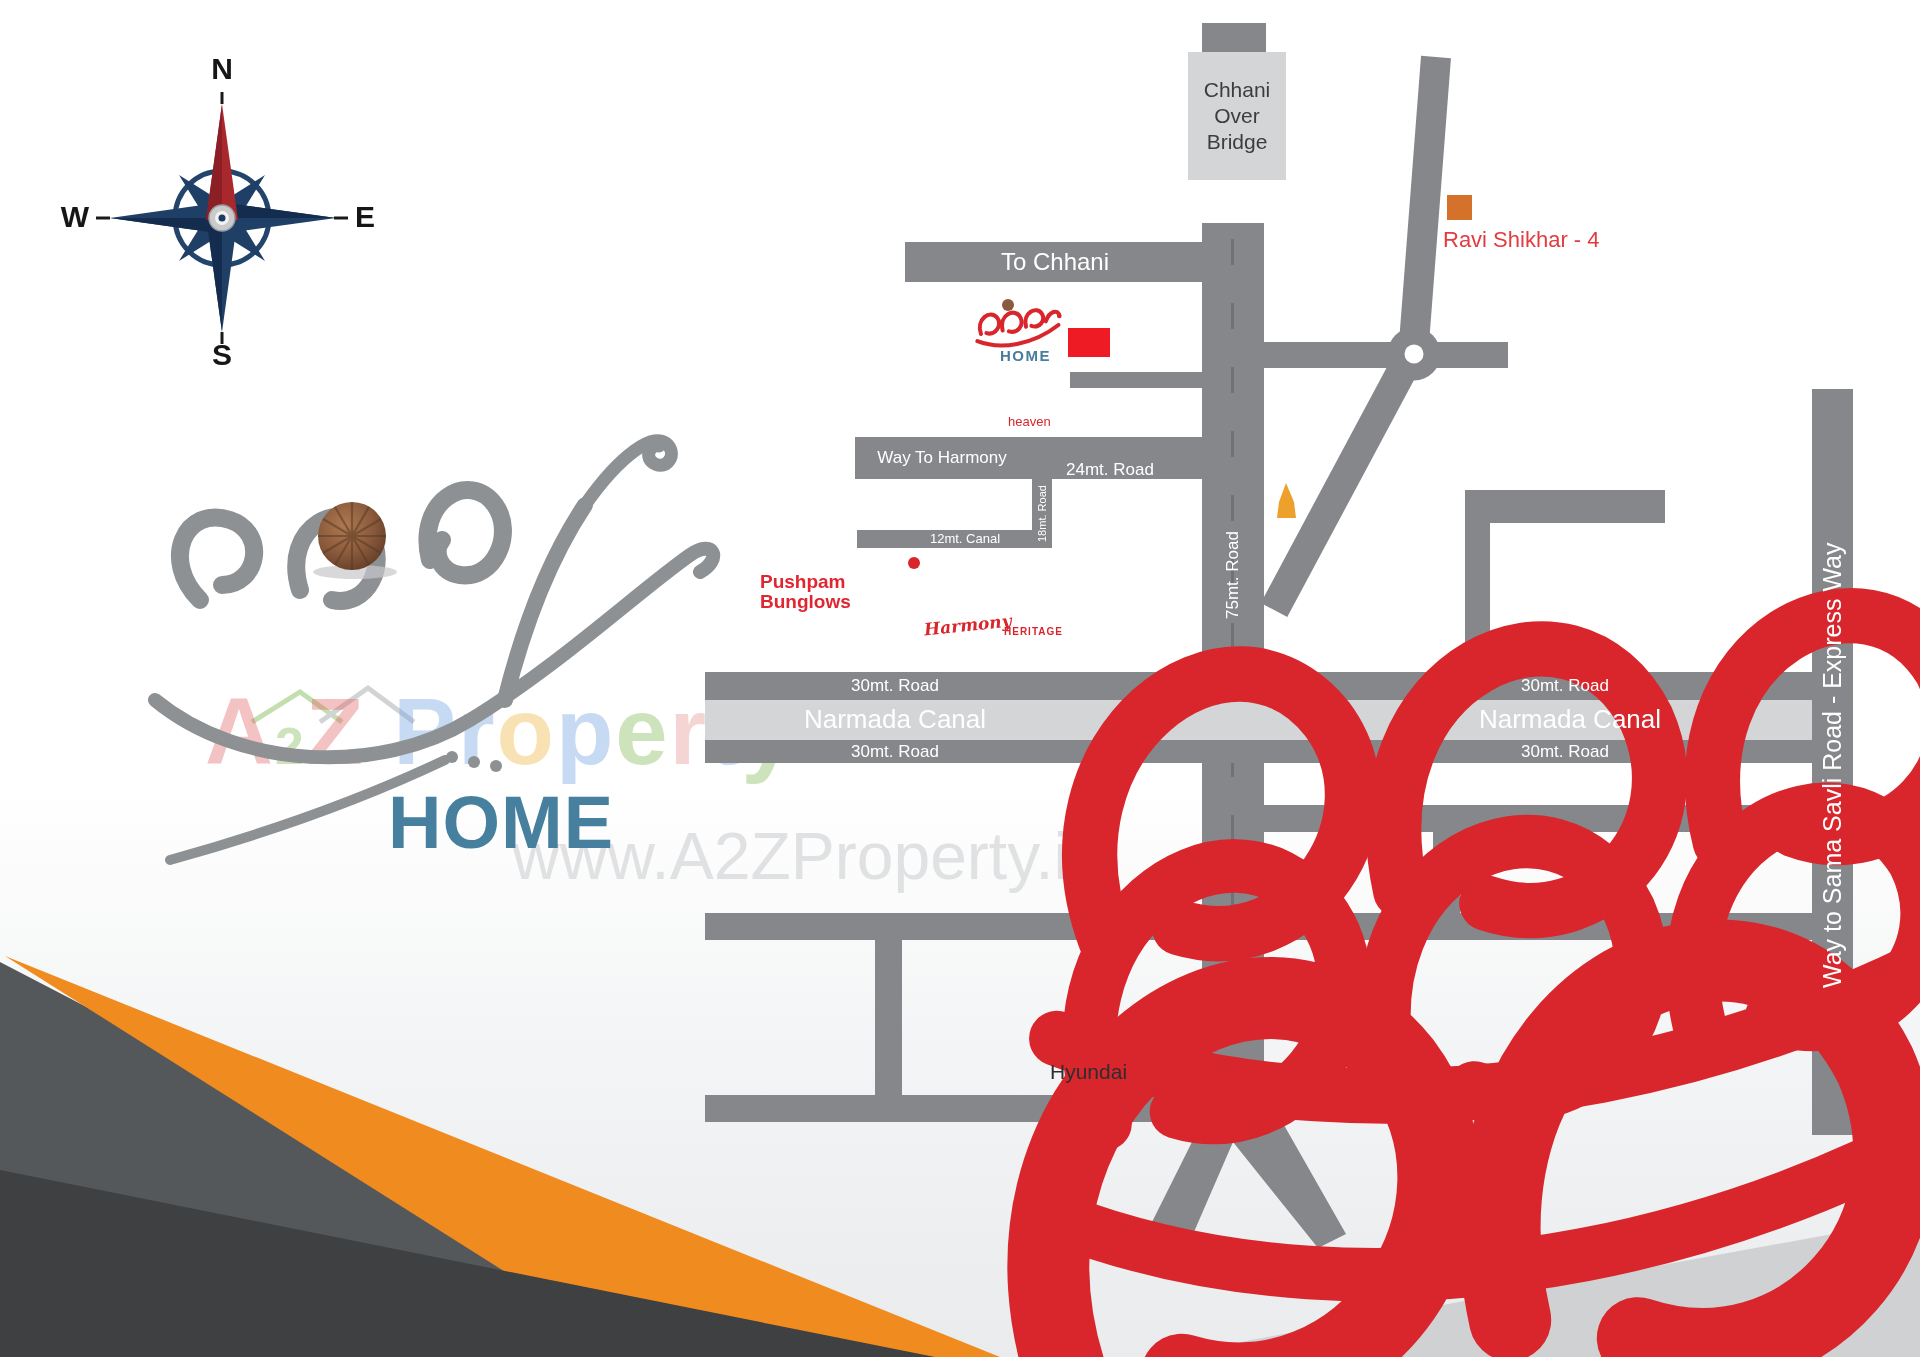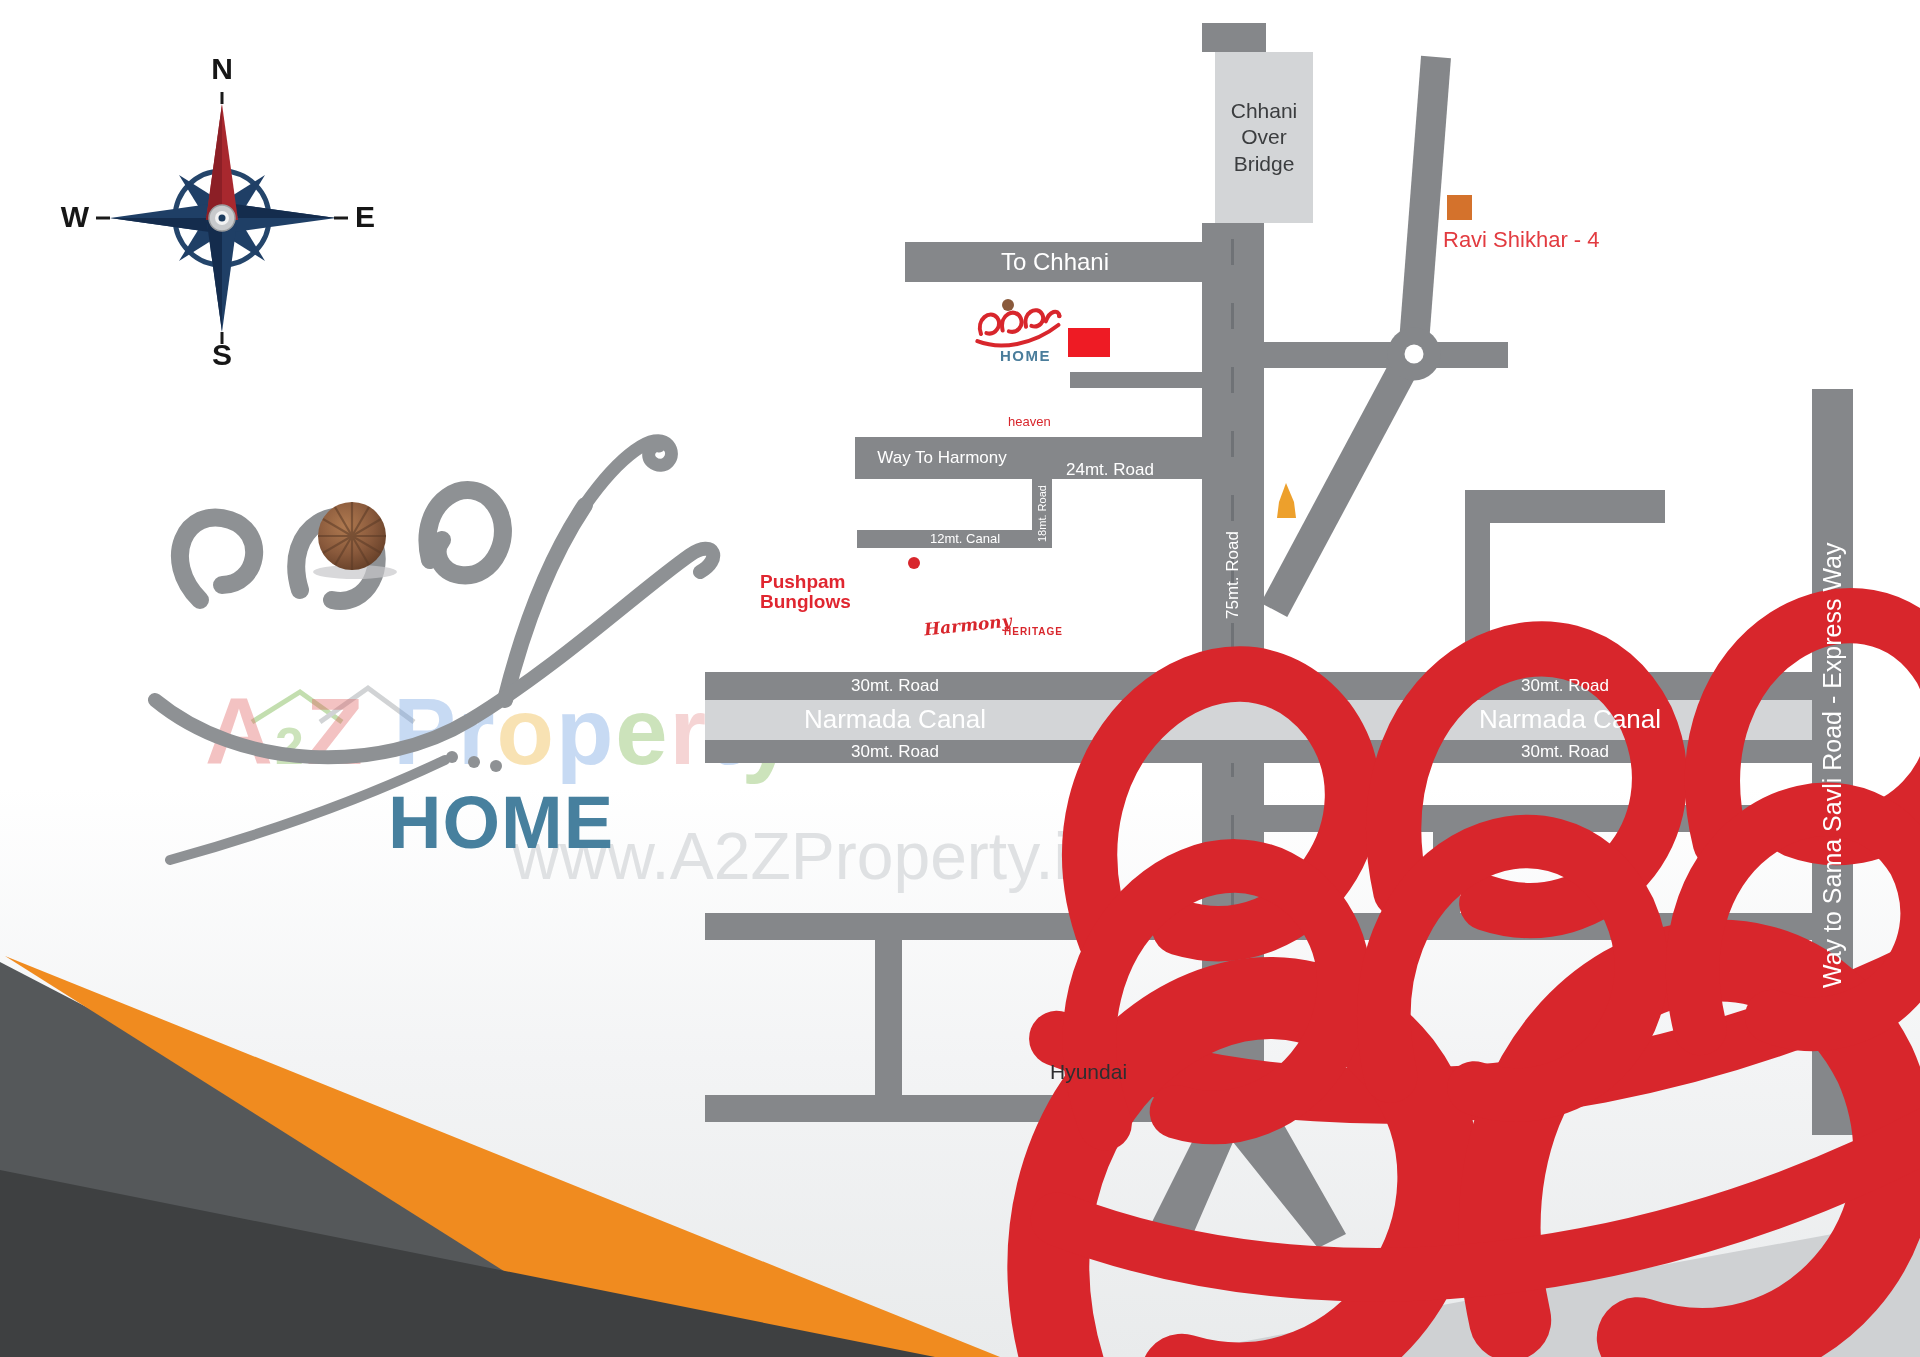--- a/index.html
+++ b/index.html
@@ -8,22 +8,22 @@
          background:linear-gradient(180deg,#ffffff 0%,#ffffff 58%,#f3f4f5 78%,#e9ebec 100%);}
   svg.layer{position:absolute;left:0;top:0;pointer-events:none;}
   .road{position:absolute;background:#85878a;}
   .canal{position:absolute;background:#d3d5d7;}
   .dashcol{position:absolute;width:3px;background:repeating-linear-gradient(to bottom,#6f7276 0 26px,rgba(0,0,0,0) 26px 64px);}
   .lbl{position:absolute;color:#fff;white-space:nowrap;}
   .lbl.center{text-align:center;}
   .vlbl{position:absolute;color:#fff;writing-mode:vertical-rl;transform:rotate(180deg);
         display:flex;align-items:center;justify-content:center;text-align:center;white-space:nowrap;}
   .f17{font-size:17px;} .f24{font-size:24px;} .f26{font-size:26px;} .f13{font-size:13px;}
-  .bridge-box{position:absolute;left:1188px;top:52px;width:98px;height:171px;background:#d3d5d7;
-              display:flex;align-items:center;justify-content:center;margin-left:27px;}
+  .bridge-box{position:absolute;left:1188px;top:52px;width:98px;height:128px;background:#d3d5d7;
+              display:flex;align-items:center;justify-content:center;}
   .bridge-text{color:#3b3d3f;font-size:21px;line-height:1.25;text-align:center;}
   .marker{position:absolute;}
   .brand-sub{position:absolute;color:#d8262c;white-space:nowrap;}
   .home-sub{color:#4a7d9b;font-weight:bold;font-size:15px;letter-spacing:1.5px;}
   .big-home{position:absolute;left:388px;top:780px;width:215px;color:#47809e;
             font-size:74px;font-weight:800;letter-spacing:1px;}
   .compass-letter{position:absolute;width:34px;text-align:center;font-size:30px;font-weight:bold;color:#161616;}
   .wm-a2z{position:absolute;left:205px;top:678px;font-size:94px;font-weight:bold;opacity:.38;
           letter-spacing:2px;white-space:nowrap;}
   .wm-a2z span:nth-child(2){font-size:.55em;}

